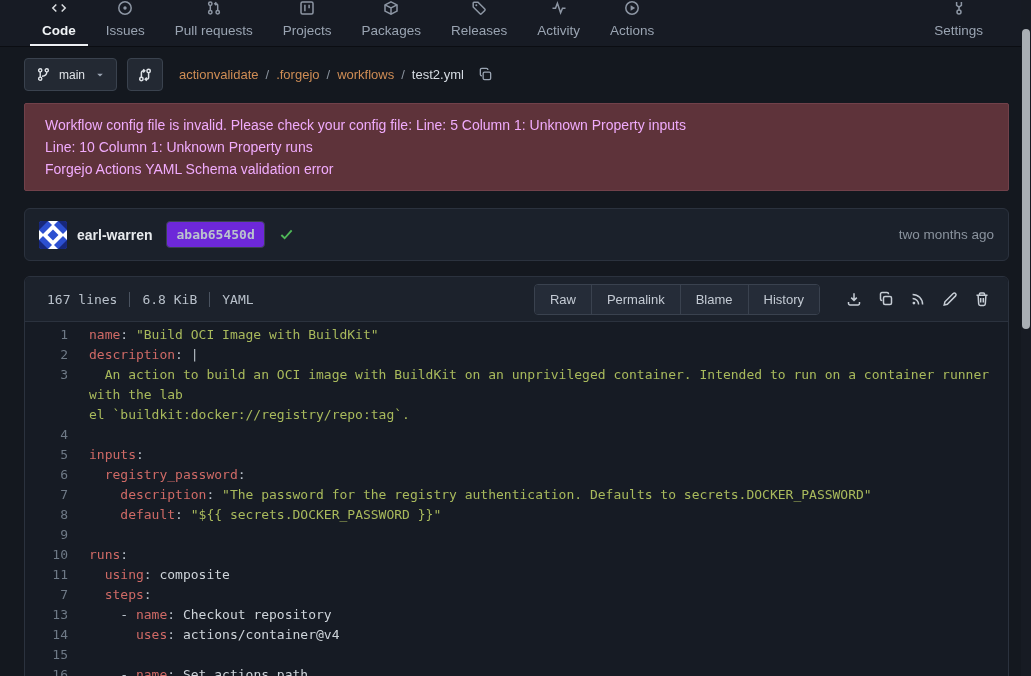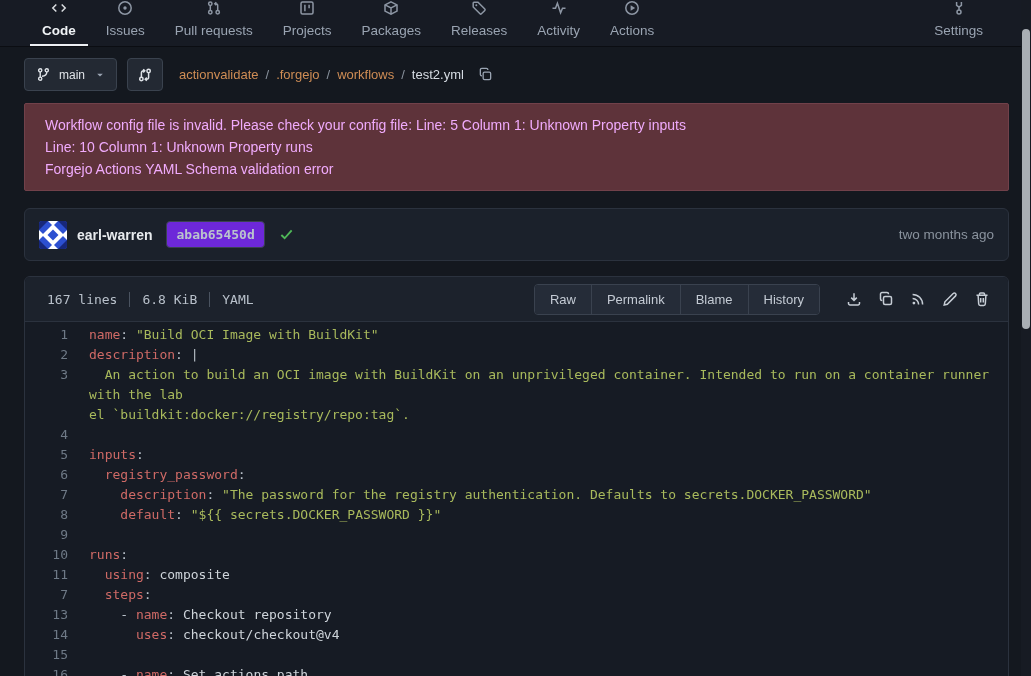--- a/index.html
+++ b/index.html
@@ -397,21 +397,21 @@
         <div class="code-line">
           <span class="gutter">7</span>
           <span class="code-cell"><span class="tok-p">  </span><span class="tok-k">steps</span><span class="tok-p">:</span></span>
         </div>
         <div class="code-line">
           <span class="gutter">13</span>
           <span class="code-cell"><span class="tok-p">    - </span><span class="tok-k">name</span><span class="tok-p">: </span><span class="tok-v">Checkout repository</span></span>
         </div>
         <div class="code-line">
           <span class="gutter">14</span>
-          <span class="code-cell"><span class="tok-p">      </span><span class="tok-k">uses</span><span class="tok-p">: </span><span class="tok-v">checkout/checkout@v4</span></span>
+          <span class="code-cell"><span class="tok-p">      </span><span class="tok-k">uses</span><span class="tok-p">: </span><span class="tok-v">actions/container@v4</span></span>
         </div>
         <div class="code-line">
           <span class="gutter">15</span>
           <span class="code-cell"></span>
         </div>
         <div class="code-line">
           <span class="gutter">16</span>
           <span class="code-cell"><span class="tok-p">    - </span><span class="tok-k">name</span><span class="tok-p">: </span><span class="tok-v">Set actions path</span></span>
         </div>
       </div>

